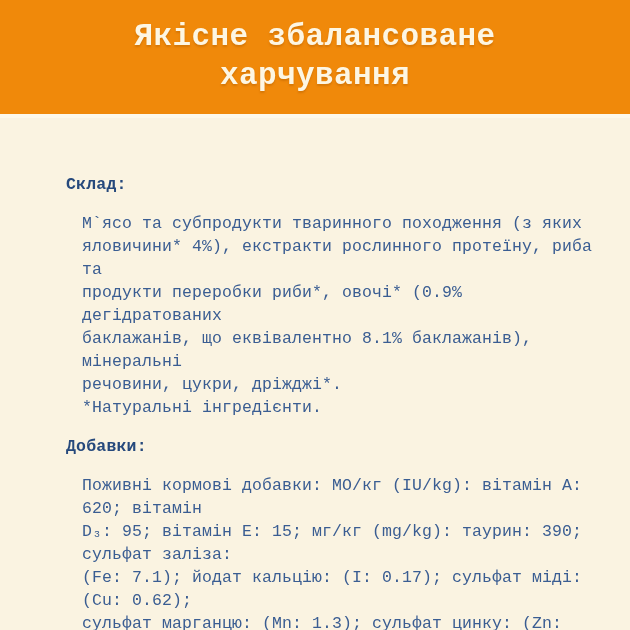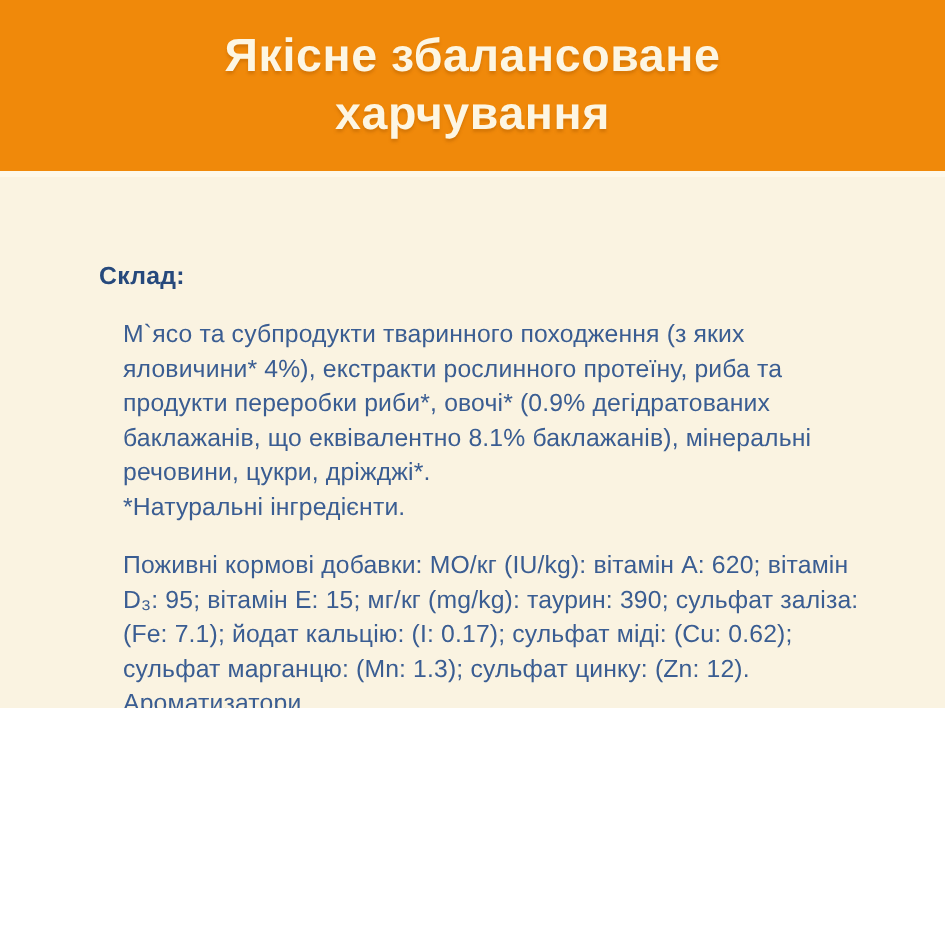--- a/index.html
+++ b/index.html
@@ -3,24 +3,24 @@
 <meta charset="utf-8">
 <style>
   html, body {
     margin: 0;
     padding: 0;
     background: #ffffff;
   }
   .page {
     position: relative;
     width: 630px;
-    height: 472px;
+    height: 630px;
     overflow: hidden;
     background: var(--page-bg, #FAF3E1);
-    font-family: Liberation Sans, sans-serif;
+    font-family: Liberation Mono, monospace;
   }
   .banner {
     box-sizing: border-box;
     height: 118px;
     background: var(--banner-bg, #F0890A);
     border-bottom: 4px solid var(--banner-edge, #FDF8EA);
     display: flex;
     align-items: center;
     justify-content: center;
   }
@@ -76,20 +76,21 @@
       <h2 class="section-heading">Склад:</h2>
       <p class="section-body">М`ясо та субпродукти тваринного походження (з яких
 яловичини* 4%), екстракти рослинного протеїну, риба та
 продукти переробки риби*, овочі* (0.9% дегідратованих
 баклажанів, що еквівалентно 8.1% баклажанів), мінеральні
 речовини, цукри, дріжджі*.
 *Натуральні інгредієнти.</p>
     </section>
 
     <section class="section">
+      <h2 class="section-heading">Добавки:</h2>
       <p class="section-body">Поживні кормові добавки: МО/кг (IU/kg): вітамін A: 620; вітамін
 D₃: 95; вітамін E: 15; мг/кг (mg/kg): таурин: 390; сульфат заліза:
 (Fe: 7.1); йодат кальцію: (I: 0.17); сульфат міді: (Cu: 0.62);
 сульфат марганцю: (Mn: 1.3); сульфат цинку: (Zn: 12).
 Ароматизатори.</p>
     </section>
 
 
   </main>
 

